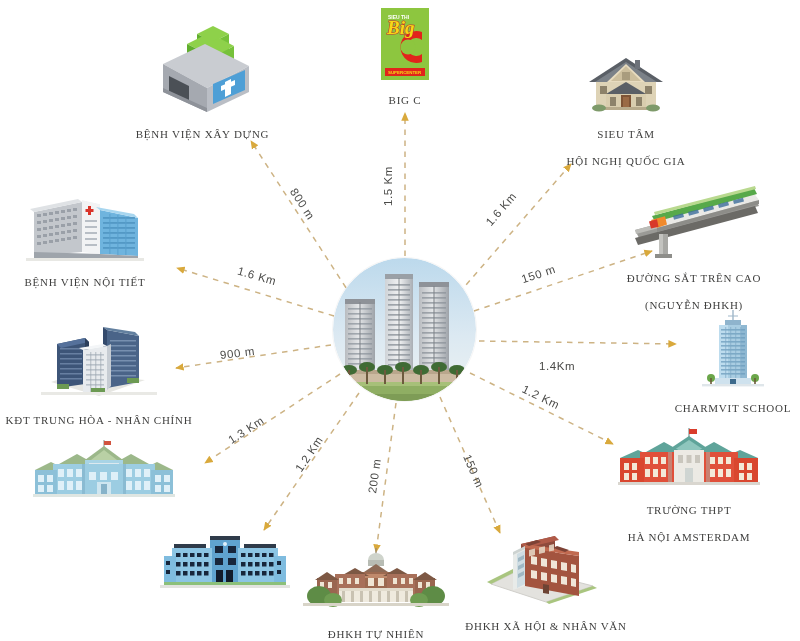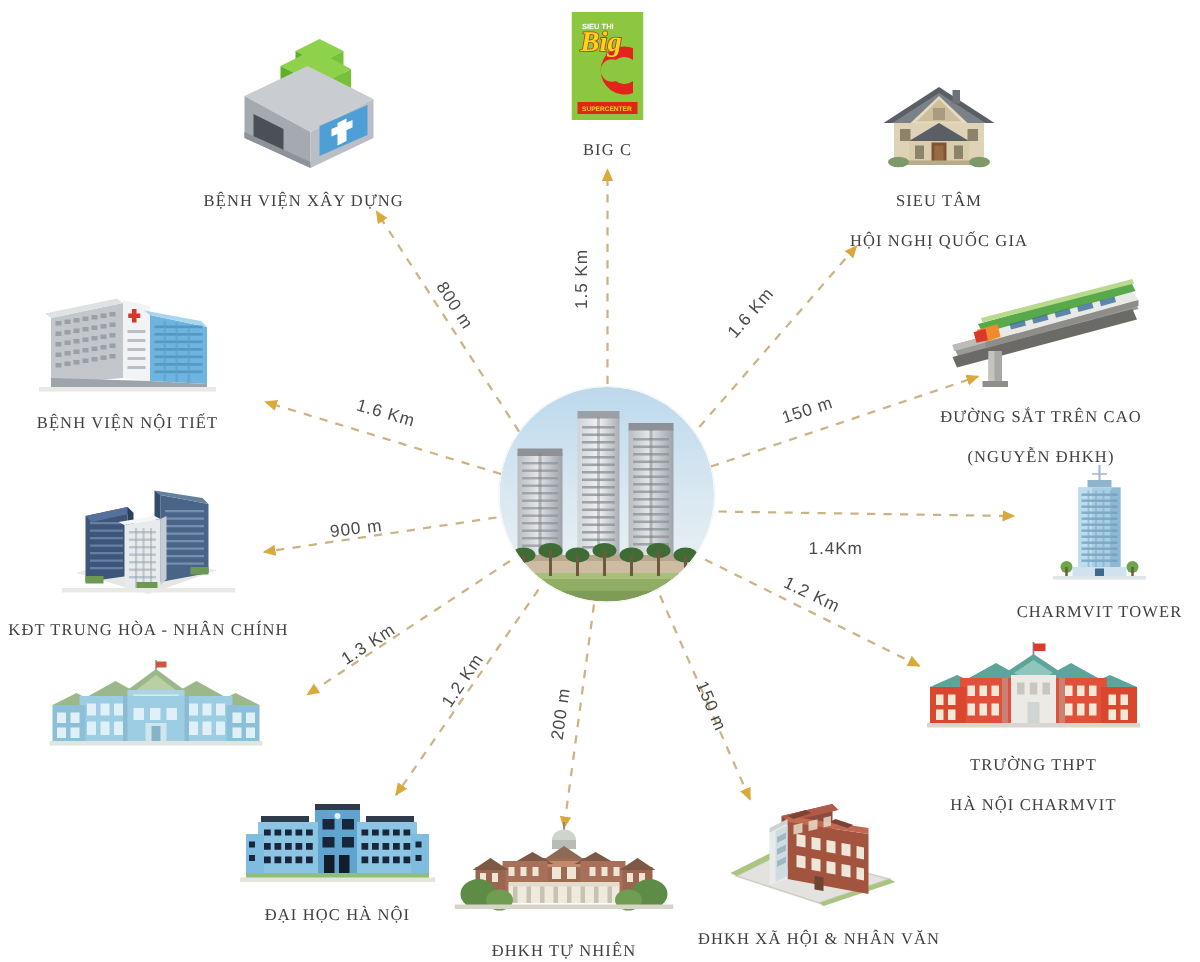--- a/index.html
+++ b/index.html
@@ -397,21 +397,21 @@
         <rect x="13" y="68" width="36" height="6" fill="#cfe2ee"></rect>
         <rect x="28" y="69" width="6" height="5" fill="#3d6a8c"></rect>
 
         <circle cx="9" cy="68" r="4" fill="#6ba64a"></circle>
           <rect x="8.2" y="68" width="1.6" height="6" fill="#6b5a3a"></rect>
         <circle cx="53" cy="68" r="4" fill="#6ba64a"></circle>
           <rect x="52.2" y="68" width="1.6" height="6" fill="#6b5a3a"></rect>
         <rect x="0" y="74" width="62" height="2.4" fill="#dfe6ea"></rect>
       </svg>
     </div>
-    <div class="label">CHARMVIT TOWER</div>
+    <div class="label">CHARMVIT SCHOOL</div>
   </div>
 
   <div class="node" style="left:598px;top:428px;width:182px;">
     <div class="icon">
       <svg class="ico-wrap" width="142" height="62" viewBox="0 0 142 62">
 
         <line x1="71" y1="0" x2="71" y2="10" stroke="#7d8f8d" stroke-width="1.2"></line>
         <rect x="71" y="1" width="8" height="5" fill="#d93c2b"></rect>
 
         <polygon points="71,8 92,22 50,22" fill="#5fa49a"></polygon>
@@ -459,21 +459,21 @@
         </g>
 
         <g fill="#b8a49a" opacity=".6">
           <rect x="50" y="24" width="4" height="30"></rect>
             <rect x="88" y="24" width="4" height="30"></rect>
         </g>
         <rect x="0" y="54" width="142" height="3" fill="#d9d6cf"></rect>
       </svg>
     </div>
     <div class="label">TRƯỜNG THPT</div>
-    <div class="label">HÀ NỘI CHARMVIT</div>
+    <div class="label">HÀ NỘI AMSTERDAM</div>
   </div>
 
   <div class="node" style="left:450px;top:528px;width:192px;">
     <div class="icon">
       <svg class="ico-wrap" width="126" height="78" viewBox="0 0 126 78">
 
         <polygon points="63,74 8,56 40,40 110,58" fill="#e3e2de"></polygon>
         <polygon points="63,74 8,56 40,40 110,58" fill="none" stroke="#cfcec9" stroke-width="1"></polygon>
 
         <polygon points="8,56 40,40 36,38 4,54" fill="#a9c57f"></polygon>
@@ -644,21 +644,20 @@
           <rect x="117" y="33" width="4" height="4"></rect>
             <rect x="117" y="42" width="4" height="4"></rect>
         </g>
 
         <rect x="56" y="42" width="7" height="12" fill="#121c2b"></rect>
         <rect x="66" y="42" width="7" height="12" fill="#121c2b"></rect>
         <circle cx="65" cy="16" r="2" fill="#dff0fb"></circle>
         <rect x="0" y="57" width="130" height="3" fill="#e3e3df"></rect>
       </svg>
     </div>
-    <div class="label">ĐẠI HỌC HÀ NỘI</div>
   </div>
 
   <div class="node" style="left:24px;top:440px;width:160px;">
     <div class="icon">
       <svg class="ico-wrap" width="142" height="62" viewBox="0 0 142 62">
 
         <line x1="71" y1="0" x2="71" y2="8" stroke="#8f9a93" stroke-width="1.1"></line>
         <rect x="71" y="1" width="7" height="4" fill="#d1543f"></rect>
 
         <polygon points="71,6 90,20 52,20" fill="#9cb88a"></polygon>

